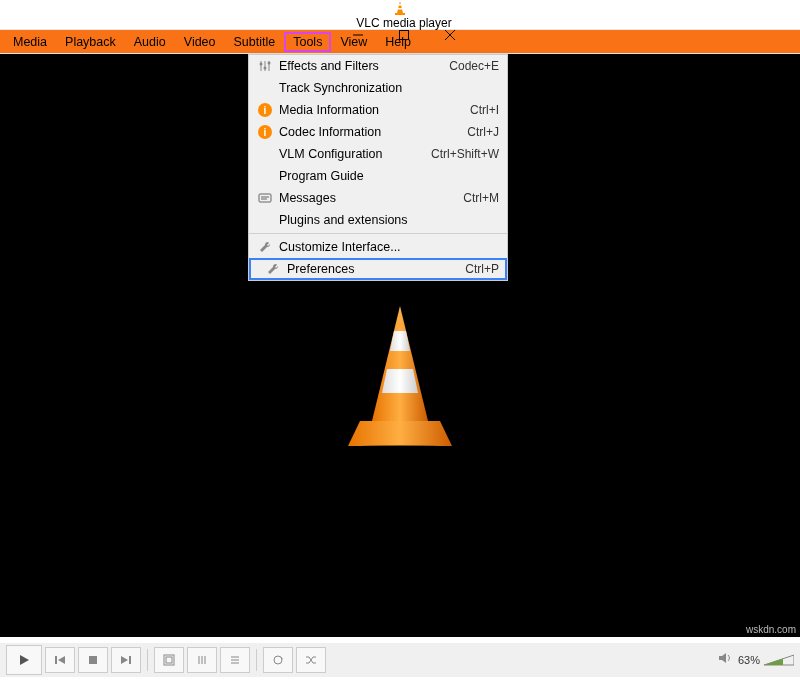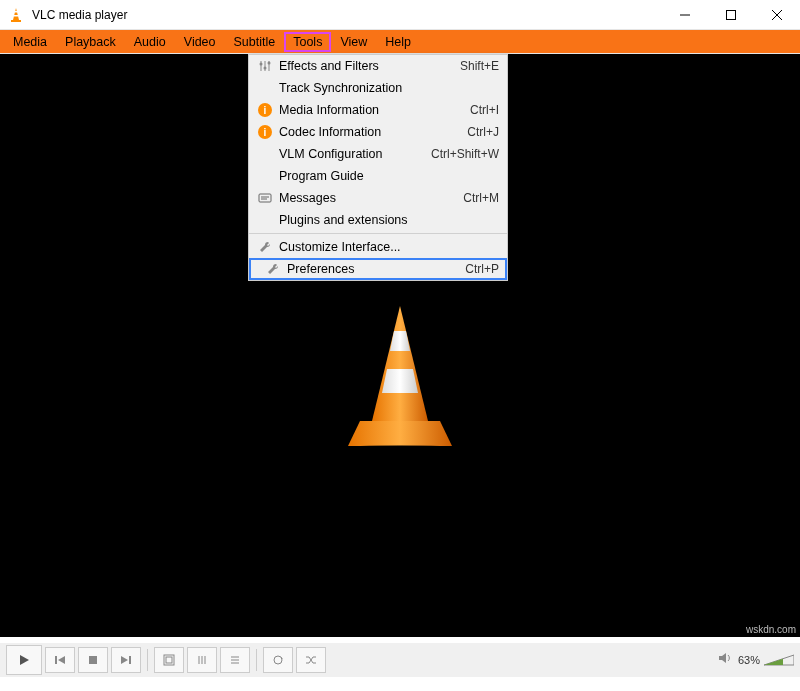--- a/index.html
+++ b/index.html
@@ -1,19 +1,19 @@
 <!DOCTYPE html>
 <html><head>
   <meta charset="utf-8">
   <style>
     * { margin: 0; padding: 0; box-sizing: border-box; font-family: "Segoe UI", Tahoma, sans-serif; }
     body { width: 800px; height: 691px; background: #fff; overflow: hidden; position: relative; }
 
     
-    .titlebar { height: 30px; display: flex; align-items: center; padding: 0 0 0 8px; background: #fff; border-bottom: 1px solid #e5e5e5; }
+    .titlebar { height: 30px; display: flex; align-items: center; padding: 0 0 0 8px; background: #fff; border-bottom: 1px solid #e5e5e5; flex-direction: column; }
     .titlebar .app-icon { width: 16px; height: 16px; margin-right: 8px; }
     .titlebar .title { font-size: 12px; color: #000; flex: 1; }
     .titlebar .win-ctrls { display: flex; height: 100%; }
     .titlebar .win-btn { width: 46px; display: flex; align-items: center; justify-content: center; font-size: 10px; color: #000; }
     .titlebar .win-btn svg { width: 10px; height: 10px; }
 
     
     .menubar { height: 24px; display: flex; align-items: center; padding: 0 4px; background: #f97316; font-size: 12.5px; border-bottom: 1px solid #e5e5e5; }
     .menubar .menu-item { padding: 3px 9px; cursor: default; }
     .menubar .menu-item.active { border: 2px solid #d946ef; padding: 1px 7px; }
@@ -122,21 +122,21 @@
         <svg width="14" height="14" viewBox="0 0 14 14">
           <line x1="3" y1="2" x2="3" y2="12" stroke="#888"></line>
           <line x1="7" y1="2" x2="7" y2="12" stroke="#888"></line>
           <line x1="11" y1="2" x2="11" y2="12" stroke="#888"></line>
           <circle cx="3" cy="5" r="1.5" fill="#888"></circle>
           <circle cx="7" cy="9" r="1.5" fill="#888"></circle>
           <circle cx="11" cy="4" r="1.5" fill="#888"></circle>
         </svg>
       </span>
     <span class="dd-label">Effects and Filters</span>
-    <span class="dd-short">Shift+E</span>
+    <span class="dd-short">Codec+E</span>
   </div>
   <div class="dd-row">
     <span class="dd-icon"></span>
     <span class="dd-label">Track Synchronization</span>
     <span class="dd-short"></span>
   </div>
   <div class="dd-row">
     <span class="dd-icon">
         <span class="info-icon">i</span>
       </span>

